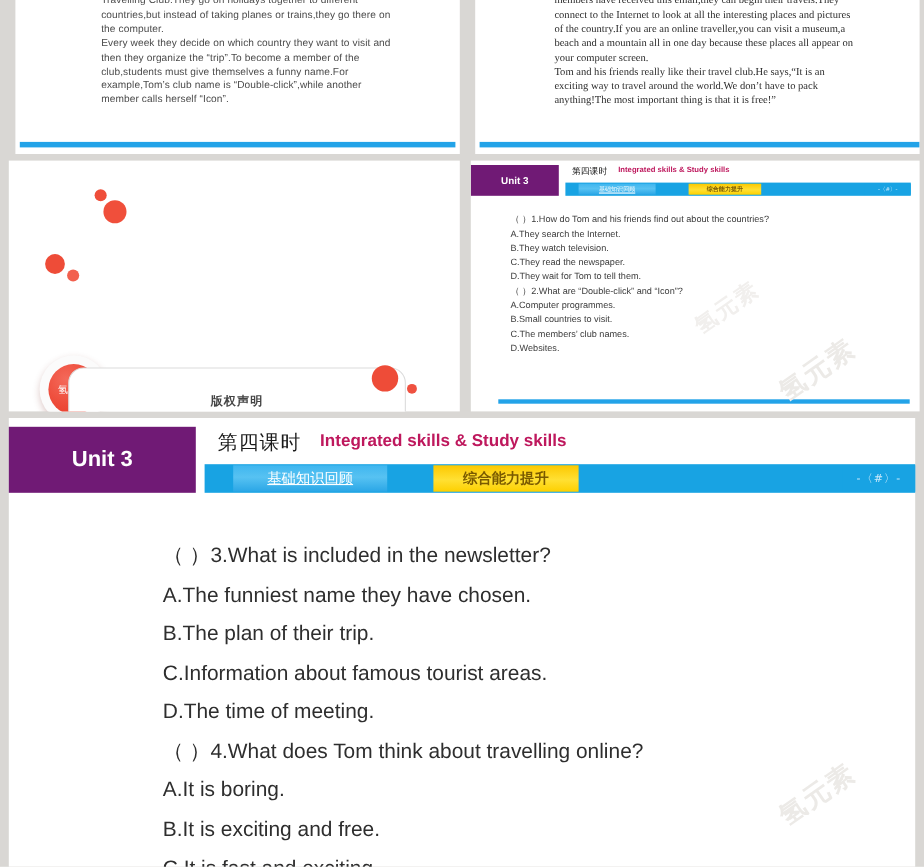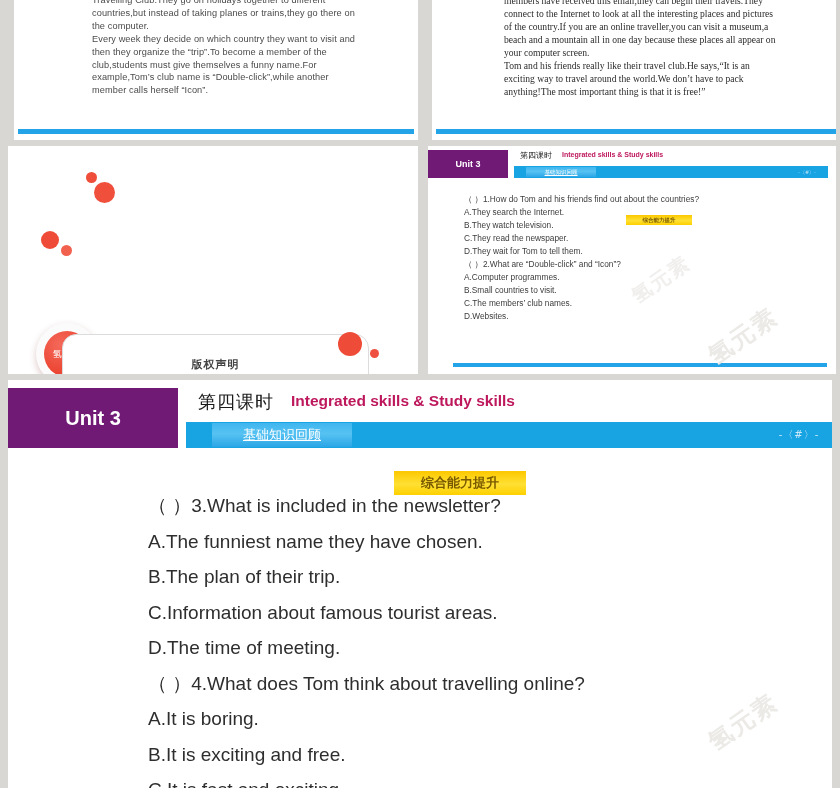--- a/index.html
+++ b/index.html
@@ -86,21 +86,21 @@
     position:absolute;
     background:linear-gradient(to bottom,#3fb6ef 0%,#57c2f2 45%,#2aa6e6 100%);
     color:#fff;display:flex;align-items:center;justify-content:center;
     font-family:"DejaVu Sans",sans-serif;
     text-decoration:underline;
   }
   .tab-yellow{
     position:absolute;
     background:linear-gradient(to bottom,#fcc800 0%,#ffe033 55%,#fdd000 100%);
     color:#7a5a00;display:flex;align-items:center;justify-content:center;
-    font-family:Liberation Mono, monospace;font-weight:bold;margin-top:48px;
+    font-family:Liberation Mono, monospace;font-weight:bold;
   }
   .pagebox{
     position:absolute;background:#18a3e3;color:#cbe9fa;
     display:flex;align-items:center;justify-content:center;
     font-family:"DejaVu Sans",sans-serif;
   }
 
   
   .rt .hdr-unit{left:0px;  top:4px;  width:80px; height:28px; font-size:9px;}
   .rt .hdr-bar {left:86px; top:20px; width:314px;height:12px;}

